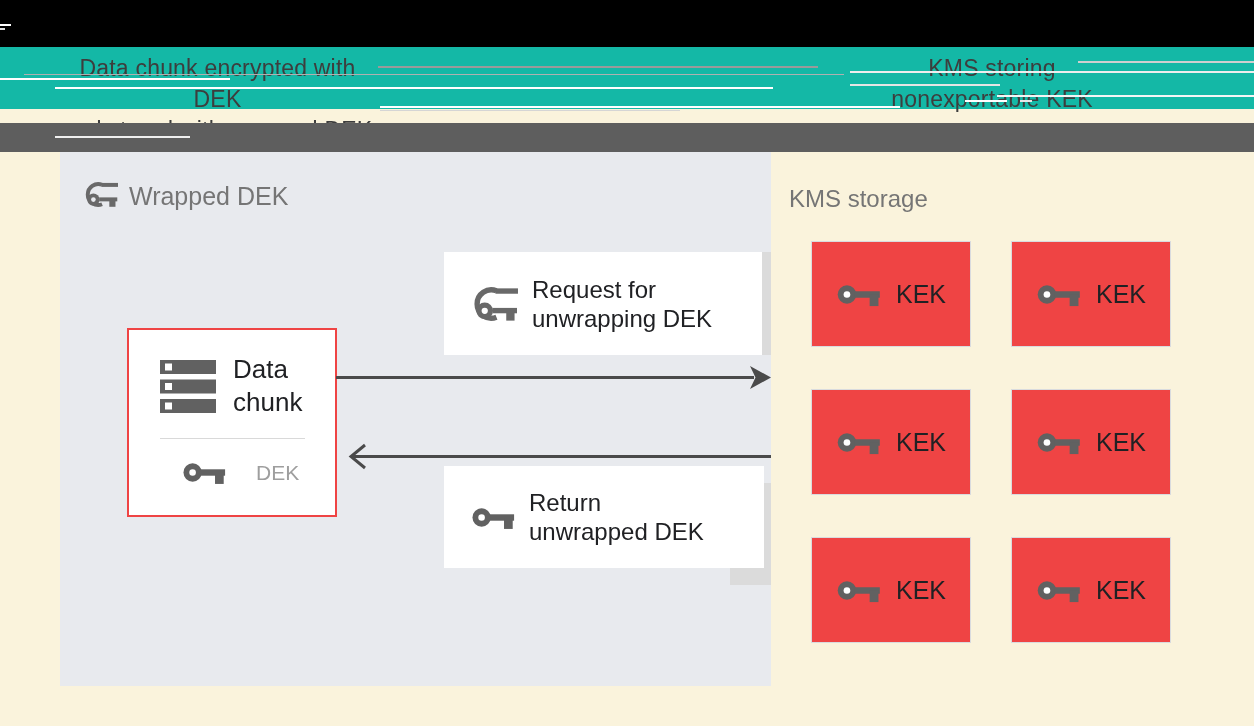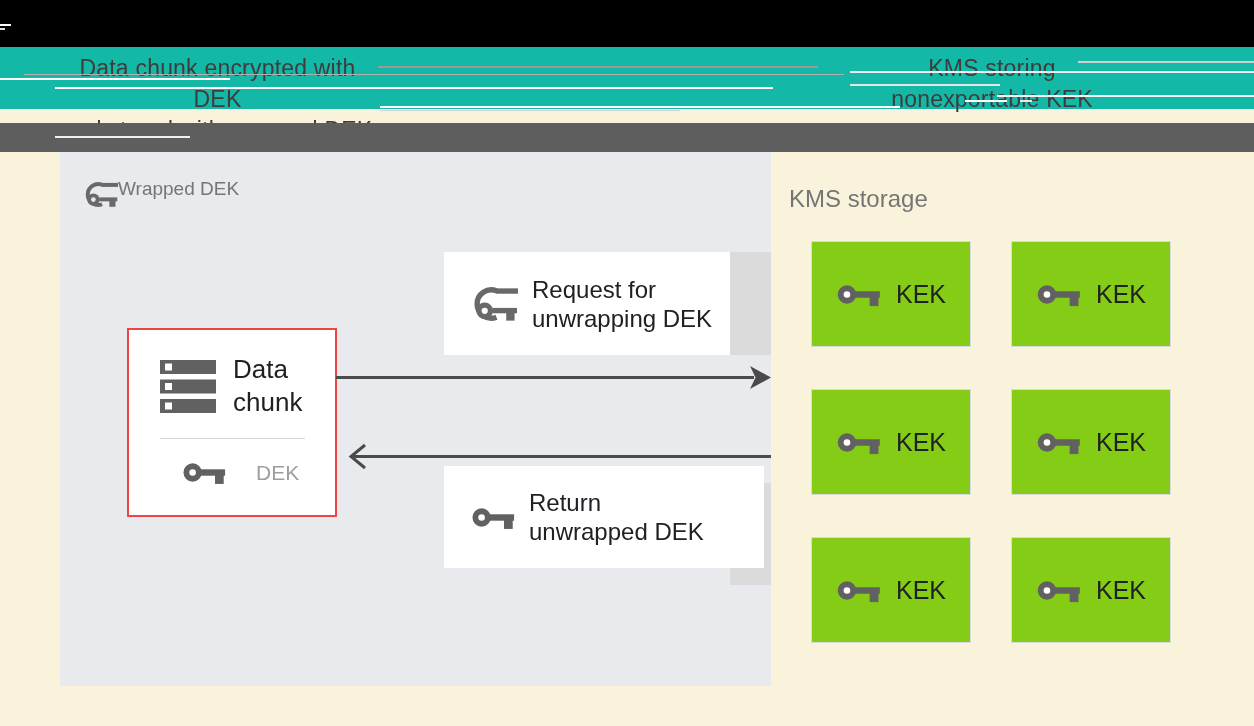--- a/index.html
+++ b/index.html
@@ -16,43 +16,43 @@
   .cap{position:absolute;top:53px;font-size:23px;line-height:31px;
        color:#3d3d3d;text-align:center;font-weight:400;letter-spacing:.2px;}
   .cap-left{left:55px;width:325px;}
   .cap-right{left:842px;width:300px;}
   .art{position:absolute;background:#fff;}
 
   .graybar{left:0;top:123px;width:1254px;height:29px;background:#5e5e5e;}
 
   
   .panel{left:60px;top:152px;width:711px;height:534px;background:#e8eaee;}
-  .panel-label{position:absolute;left:24px;top:26px;display:flex;align-items:flex-start;
-               color:#757575;font-size:19px;}
+  .panel-label{position:absolute;left:24px;top:26px;display:flex;align-items:flex-end;gap:11px;
+               color:#757575;font-size:25px;}
   .white-box{position:absolute;background:#fff;}
   .data-chunk-box{left:67px;top:176px;width:206px;height:185px;border:2px solid #ef4444;}
   .dc-icon{position:absolute;left:31px;top:30px;}
   .dc-text{position:absolute;left:104px;top:23px;font-size:26px;line-height:33px;color:#202124;}
   .dc-divider{position:absolute;left:31px;top:108px;width:145px;height:1px;background:#d9d9d9;}
   .dc-dek{position:absolute;left:54px;top:130px;display:flex;align-items:center;gap:30px;}
   .dc-dek-label{font-size:21px;color:#9e9e9e;}
 
-  .request-box{left:384px;top:100px;width:286px;height:103px;}
+  .request-box{left:384px;top:100px;width:286px;height:103px;padding-left:32px;}
   .return-box{left:384px;top:314px;width:320px;height:102px;}
   .shadow-strip{position:absolute;left:670px;width:41px;background:#dbdbdb;}
   .strip-request{top:100px;height:103px;}
   .strip-return{top:331px;height:102px;}
   .msg-inner{position:absolute;left:28px;top:0;height:100%;display:flex;align-items:center;gap:14px;}
   .msg-text{font-size:24px;line-height:29px;color:#202124;}
 
   .arrows{position:absolute;left:0;top:0;}
 
   
   .kms-label{left:789px;top:185px;font-size:24px;color:#757575;}
-  .kek-box{position:absolute;width:158px;height:104px;background:#84cc16;border:1.5px solid #d9dbde;
+  .kek-box{position:absolute;width:158px;height:104px;background:#ef4444;border:1.5px solid #d9dbde;
            display:flex;align-items:center;justify-content:center;gap:14px;
            font-size:25px;color:#202124;}
   .kek-r1{top:241px;} .kek-r2{top:389px;} .kek-r3{top:537px;}
   .kek-c1{left:811px;} .kek-c2{left:1011px;}
 </style>
 </head>
 <body>
 
 <div class="abs hdr">
   <div class="abs hdr-top"></div>

